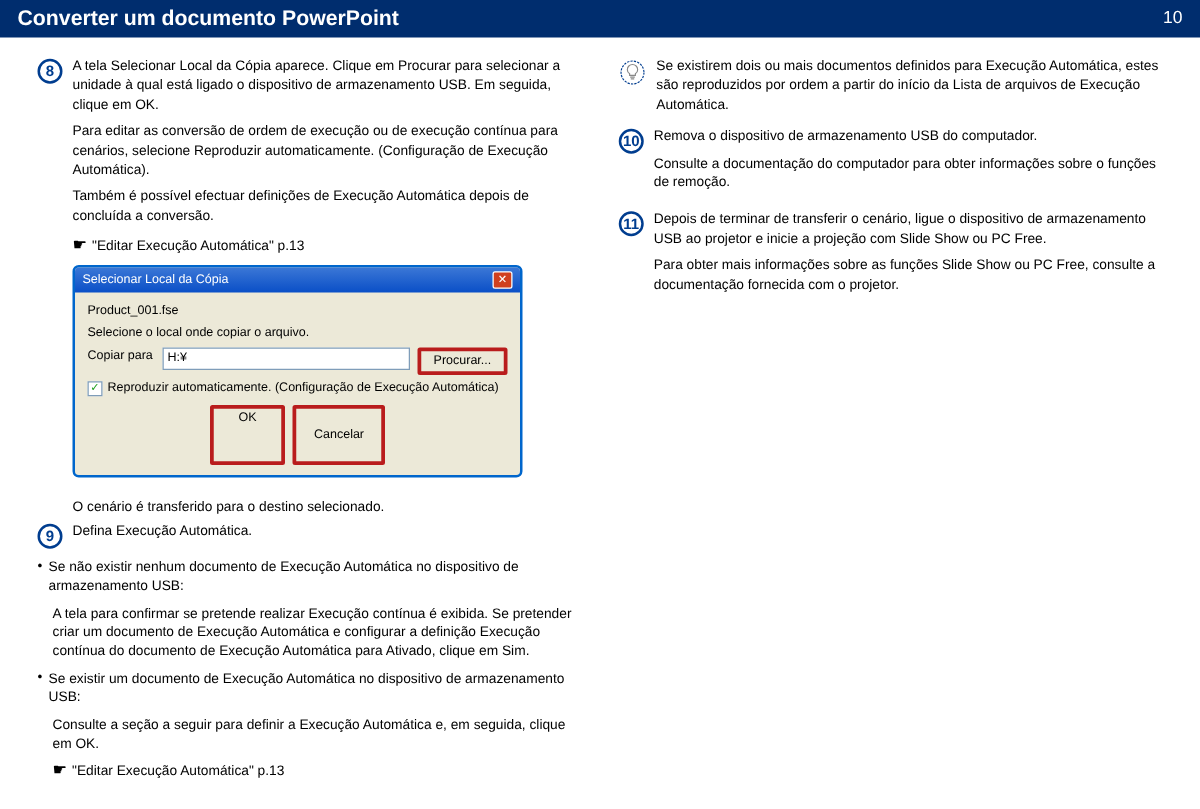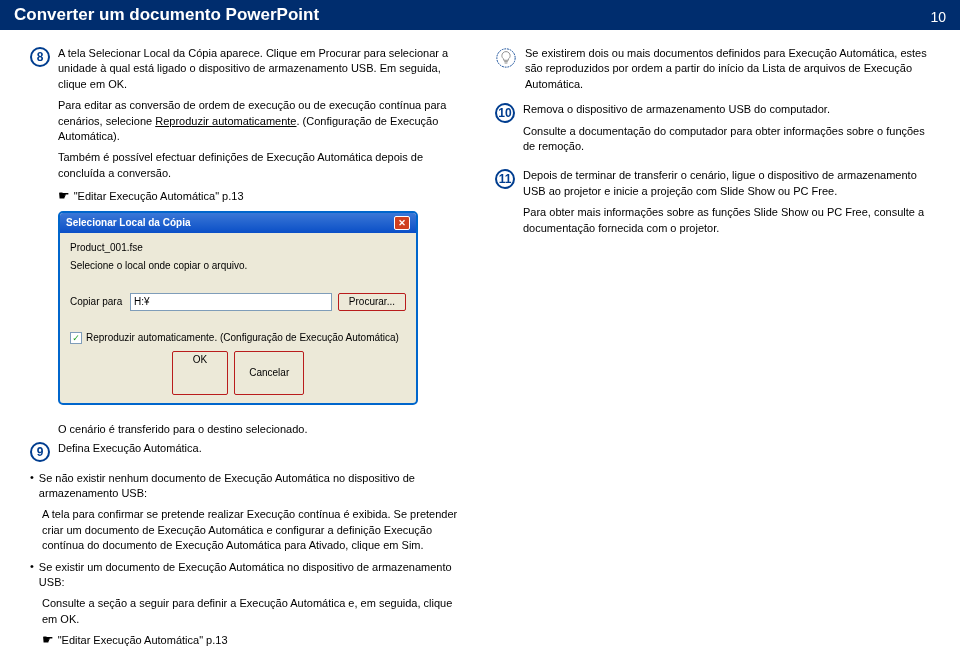--- a/index.html
+++ b/index.html
@@ -1,38 +1,38 @@
 <!DOCTYPE html>
 <html><head>
 <meta charset="utf-8">
 <style>
 *{margin:0;padding:0;box-sizing:border-box}
 body{width:960px;height:647px;font-family:Arial,sans-serif;font-size:11px;color:#000;background:#fff}
-.header{background:#002d6e;color:#fff;padding:5px 14px;display:flex;justify-content:space-between;align-items:flex-end}
+.header{background:#002d6e;color:#fff;padding:5px 14px;display:flex;justify-content:space-between;align-items:flex-start}
 .header-title{font-size:17px;font-weight:700}
 .header-page{font-size:14px}
 .content{display:flex;padding:16px 30px 10px 30px;gap:30px}
 .col{flex:1}
 .step{display:flex;margin-bottom:8px}
 .step-num{flex-shrink:0;width:20px;height:20px;border:2px solid #003d8f;border-radius:50%;color:#003d8f;font-weight:700;font-size:12px;display:flex;align-items:center;justify-content:center;margin-right:8px;margin-top:1px}
 .step-body{flex:1;line-height:1.4}
 .bold{font-weight:400}
 .para{margin-bottom:6px}
-.underline{text-decoration:underline}
+.underline{}
 .pointer{margin-right:4px;font-size:13px}
 .tip{display:flex;margin-bottom:10px}
 .tip-icon{flex-shrink:0;width:22px;height:22px;margin-right:8px;margin-top:1px}
 .dialog{border:2px solid #0066cc;border-radius:5px;width:360px;margin:6px 0 10px 0;background:#ece9d8;font-size:10px}
-.dialog-title{background:linear-gradient(#3b77d6,#0a4fc7);color:#fff;padding:3px 6px;font-weight:700;display:flex;justify-content:space-between;align-items:flex-start;border-radius:3px 3px 0 0}
+.dialog-title{background:linear-gradient(#3b77d6,#0a4fc7);color:#fff;padding:3px 6px;font-weight:400;display:flex;justify-content:space-between;align-items:flex-start;border-radius:3px 3px 0 0}
 .dialog-close{background:#d0401f;color:#fff;width:16px;height:14px;display:flex;align-items:center;justify-content:center;border-radius:2px;font-size:9px;border:1px solid #fff}
 .dialog-body{padding:8px 10px}
-.dialog-row{display:flex;align-items:center;margin:20px 0}
+.dialog-row{display:flex;align-items:flex-start;margin:4px 0}
 .dialog-label{width:60px}
 .dialog-input{border:1px solid #7f9db9;background:#fff;padding:1px 3px;flex:1;margin-right:6px}
-.dialog-btn{border:1px solid #b91c1c;background:#ece9d8;padding:1px 10px;border-radius:2px;font-size:10px}
+.dialog-btn{border:3px solid #b91c1c;background:#ece9d8;padding:1px 10px;border-radius:2px;font-size:10px}
 .dialog-check{display:flex;align-items:center;margin:4px 0}
 .dialog-checkbox{width:12px;height:12px;border:1px solid #7f9db9;background:#fff;margin-right:4px;display:flex;align-items:center;justify-content:center;font-size:9px;color:#21a121}
 .dialog-actions{display:flex;justify-content:center;gap:6px;margin-top:6px}
 .section{margin-top:6px;padding-left:28px}
 .bullet-item{display:flex;margin:6px 0}
 .bullet{margin-right:5px}
 .bullet-body{flex:1;line-height:1.4}
 .indent{padding-left:12px;margin:4px 0;line-height:1.4}
 .ref{margin:4px 0}
 </style>

